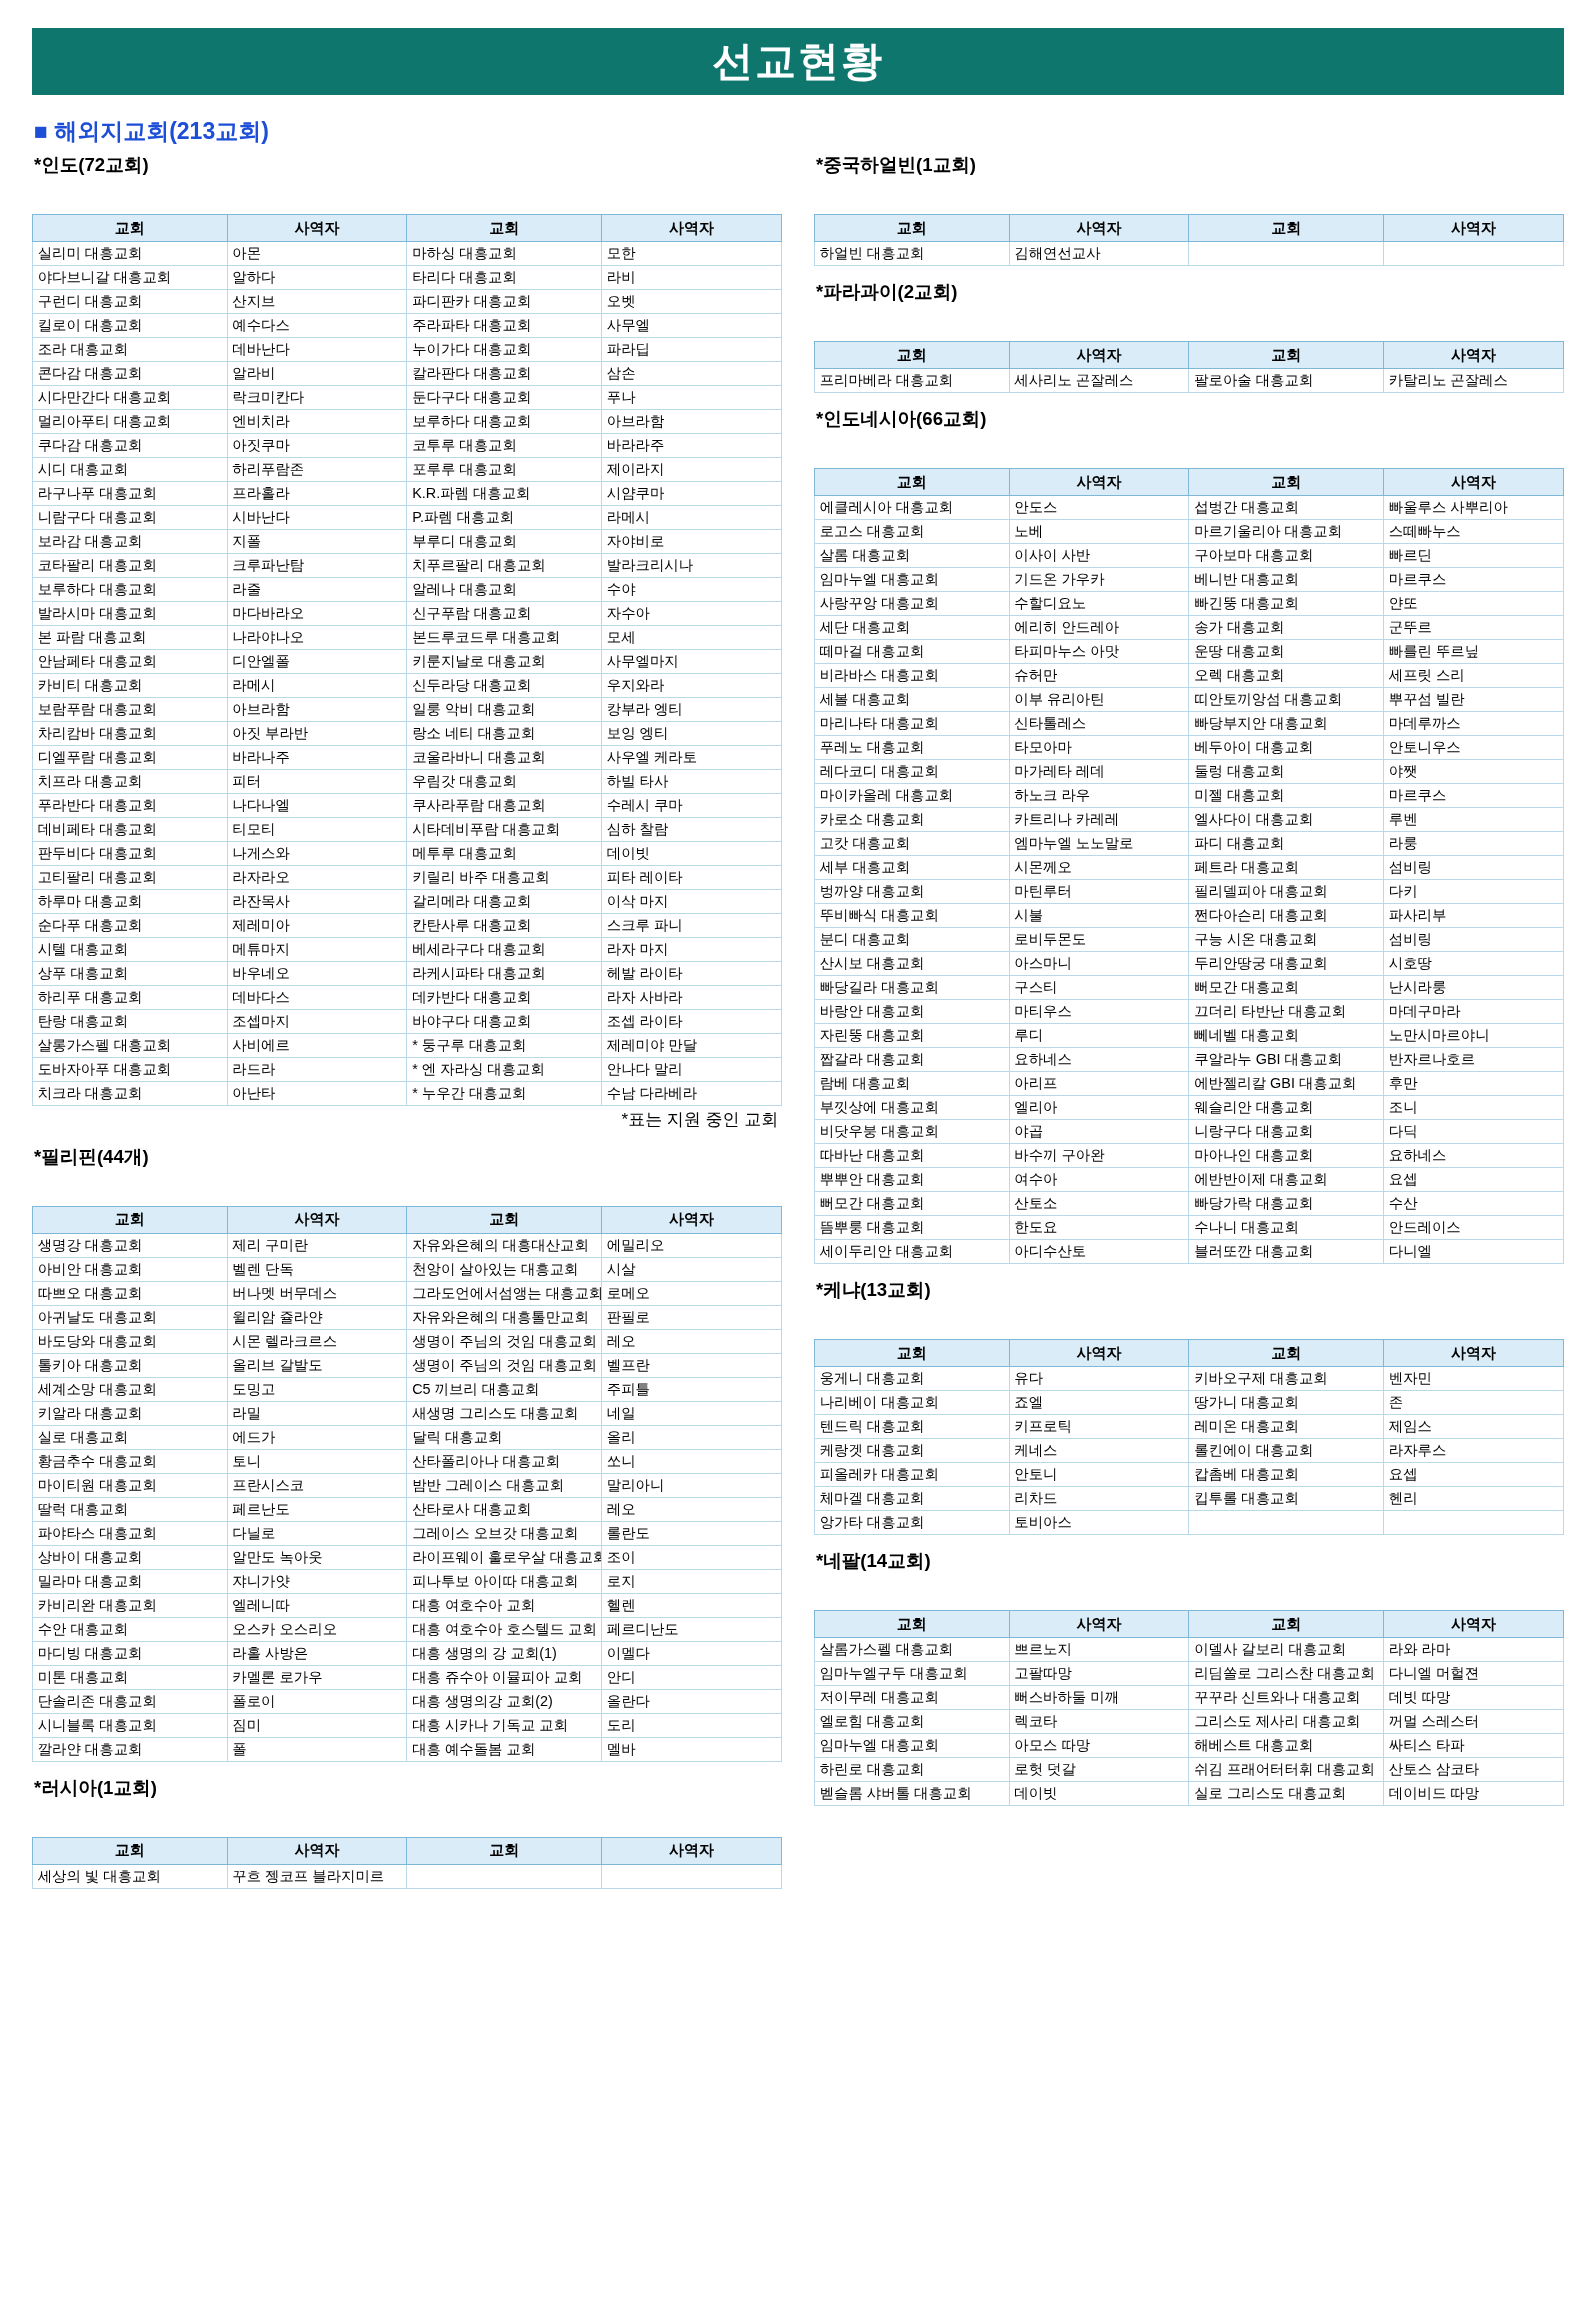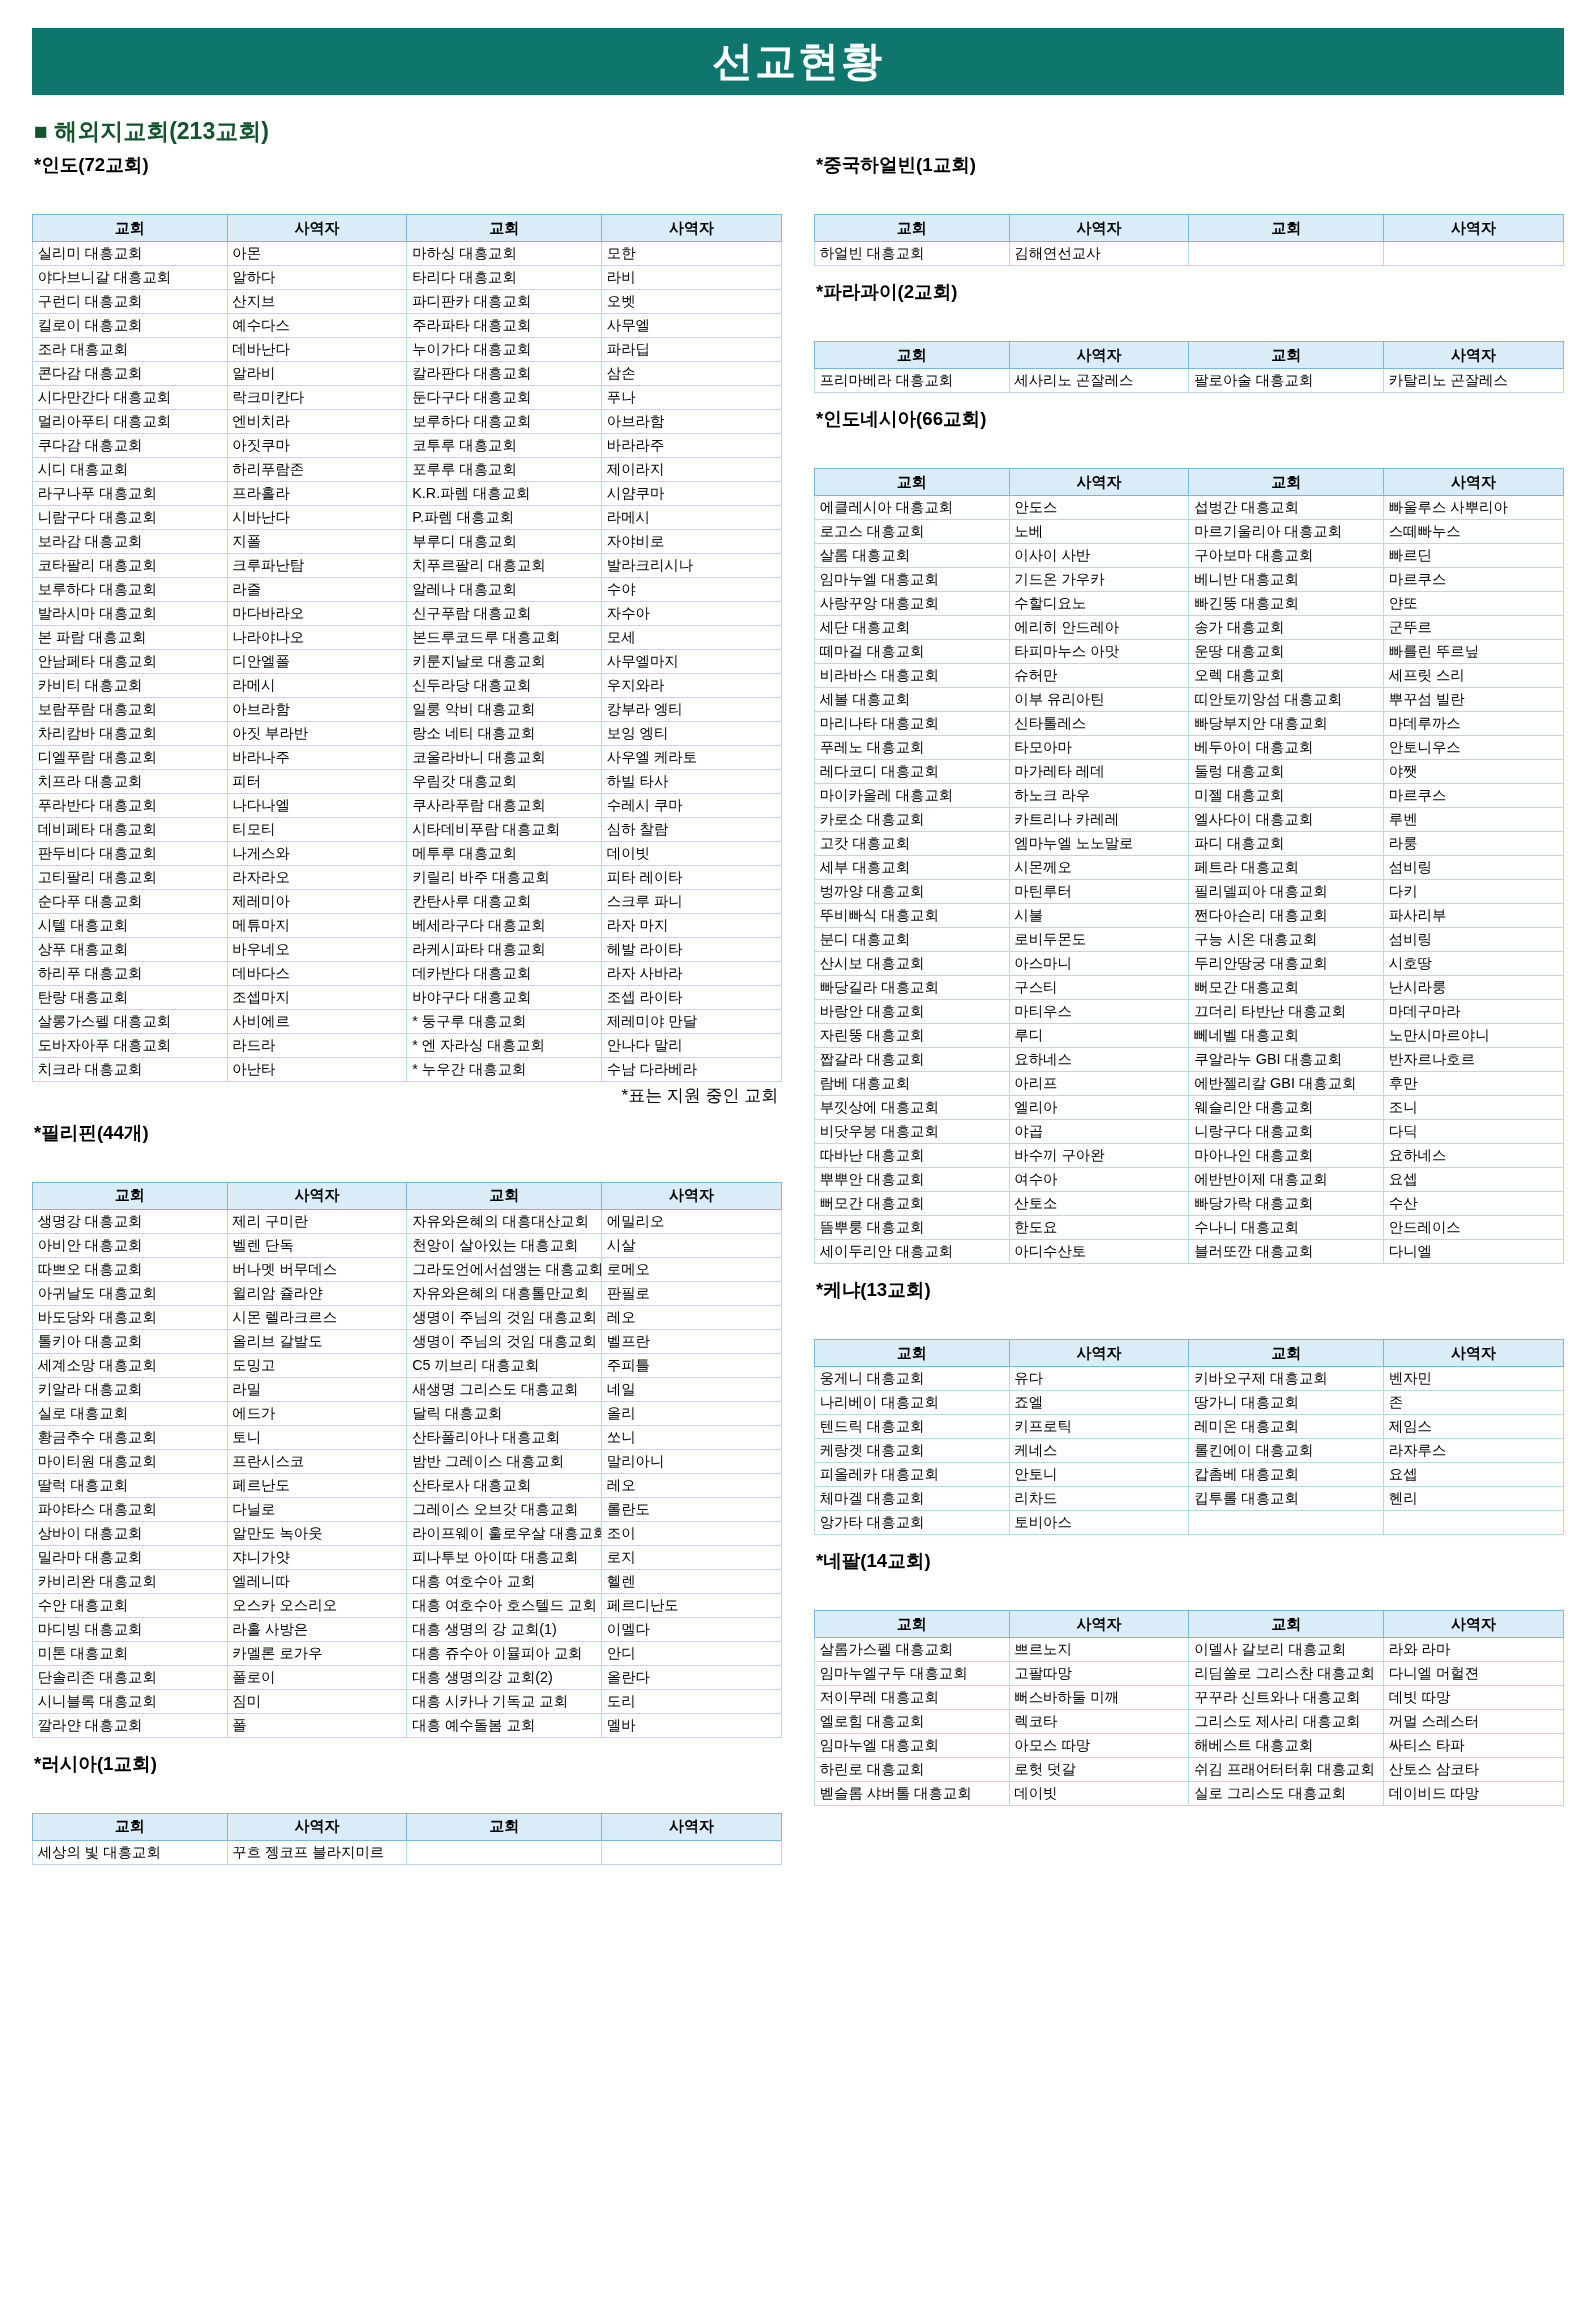--- a/index.html
+++ b/index.html
@@ -24,21 +24,21 @@
     justify-content:center;
     margin-bottom:20.5px;
   }
   .banner-title{
     color:#ffffff;
     font-size:41px;
     font-weight:bold;
     letter-spacing:1.9px;
   }
   .section-head{
-    color:#14532d;
+    color:#1d4ed8;
     font-size:23px;
     font-weight:bold;
     margin:0 0 5.6px 1.9px;
   }
   .columns{
     display:flex;
     gap:32px;
     align-items:flex-start;
   }
   .col{
@@ -267,20 +267,26 @@
               <td class="ch ">메투루 대흥교회</td>
               <td class="pa ">데이빗</td>
             </tr>
             <tr>
               <td class="ch ">고티팔리 대흥교회</td>
               <td class="pa ">라자라오</td>
               <td class="ch ">키릴리 바주 대흥교회</td>
               <td class="pa ">피타 레이타</td>
             </tr>
             <tr>
+              <td class="ch ">하루마 대흥교회</td>
+              <td class="pa ">라잔목사</td>
+              <td class="ch ">갈리메라 대흥교회</td>
+              <td class="pa ">이삭 마지</td>
+            </tr>
+            <tr>
               <td class="ch ">순다푸 대흥교회</td>
               <td class="pa ">제레미아</td>
               <td class="ch ">칸탄사루 대흥교회</td>
               <td class="pa ">스크루 파니</td>
             </tr>
             <tr>
               <td class="ch ">시텔 대흥교회</td>
               <td class="pa ">메튜마지</td>
               <td class="ch ">베세라구다 대흥교회</td>
               <td class="pa ">라자 마지</td>

